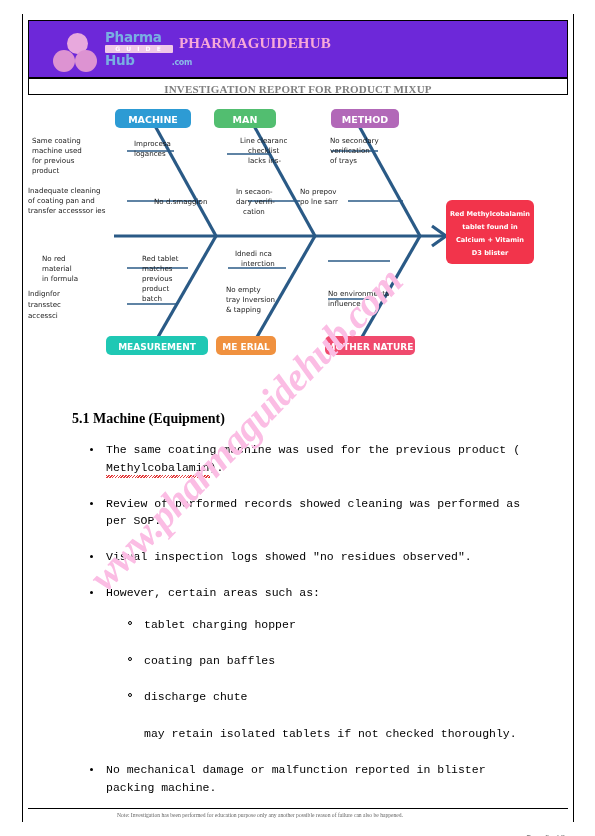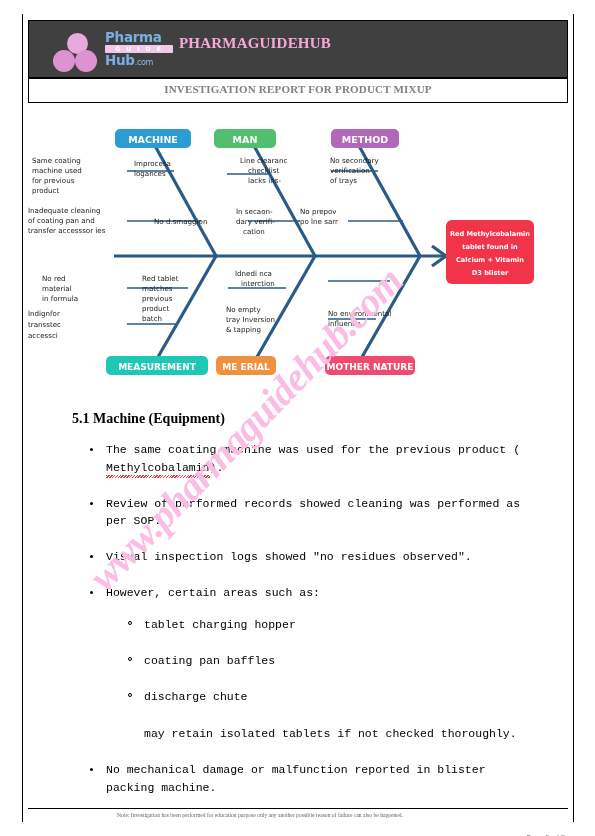--- a/index.html
+++ b/index.html
@@ -22,21 +22,21 @@
     width: 552px; height: 808px;
     border-left: 1px solid #000;
     border-right: 1px solid #000;
   }
   
   .header-box {
     position: absolute;
     left: 28px; top: 20px;
     width: 540px; height: 58px;
     border: 1px solid #000;
-    background: #404040;
+    background: #6d28d9;
   }
   .logo {
     position: absolute;
     left: 20px; top: 8px;
     width: 128px; height: 44px;
   }
   .logo-circles { position: absolute; left: 2px; top: 4px; width: 54px; height: 38px; }
   .lc { position: absolute; border-radius: 50%; background: #e39ed6; }
   .lc.top  { left: 16px; top: 0px;  width: 21px; height: 21px; background:#e8a9dd; }
   .lc.bl   { left: 2px;  top: 17px; width: 22px; height: 22px; background:#dd93d2; }
@@ -52,51 +52,51 @@
     font-family: "DejaVu Sans", sans-serif;
     font-size: 6px; font-weight: bold; letter-spacing: 2px;
     text-align: center; width: 68px; height: 8px; line-height: 8px;
     border-radius: 1px; margin: 0.5px 0;
   }
   .lt-hub {
     font-family: "DejaVu Sans", sans-serif;
     font-weight: bold; font-size: 13.5px; color: #79aee2;
     letter-spacing: -0.3px; line-height: 14px;
   }
-  .lt-hub .dotcom { font-size: 8px; color: #8bbbe8; font-weight: normal; }
+  .lt-hub .dotcom { font-size: 8px; color: #8bbbe8; font-weight: bold; margin-left: 37px; }
   .site-title {
     position: absolute;
     left: 150px; top: 14px; width: 388px;
     text-align: left;
     font-family: "Liberation Serif", serif;
     font-weight: bold; font-size: 15px;
     color: #f7a8d8;
     letter-spacing: 0.2px;
   }
   .title-bar {
     position: absolute;
     left: 28px; top: 78px;
-    width: 540px; height: 25px;
+    width: 540px; height: 17px;
     border-top: 1px solid #000;
     border-bottom: 1px solid #000;
     border-left: 1px solid #000;
     border-right: 1px solid #000;
     text-align: center;
   }
   .title-bar span {
     font-family: "Liberation Serif", serif;
     font-weight: bold; font-size: 11px;
     color: #808080;
     line-height: 18px;
     letter-spacing: 0.2px;
   }
   
   #fishbone {
     position: absolute;
-    left: 28px; top: 116px;
+    left: 28px; top: 96px;
     width: 540px; height: 278px;
   }
   
   #body {
     position: absolute;
     left: 60px; top: 398px;
     width: 480px;
   }
   .sec-head {
     font-family: "Liberation Serif", serif;

